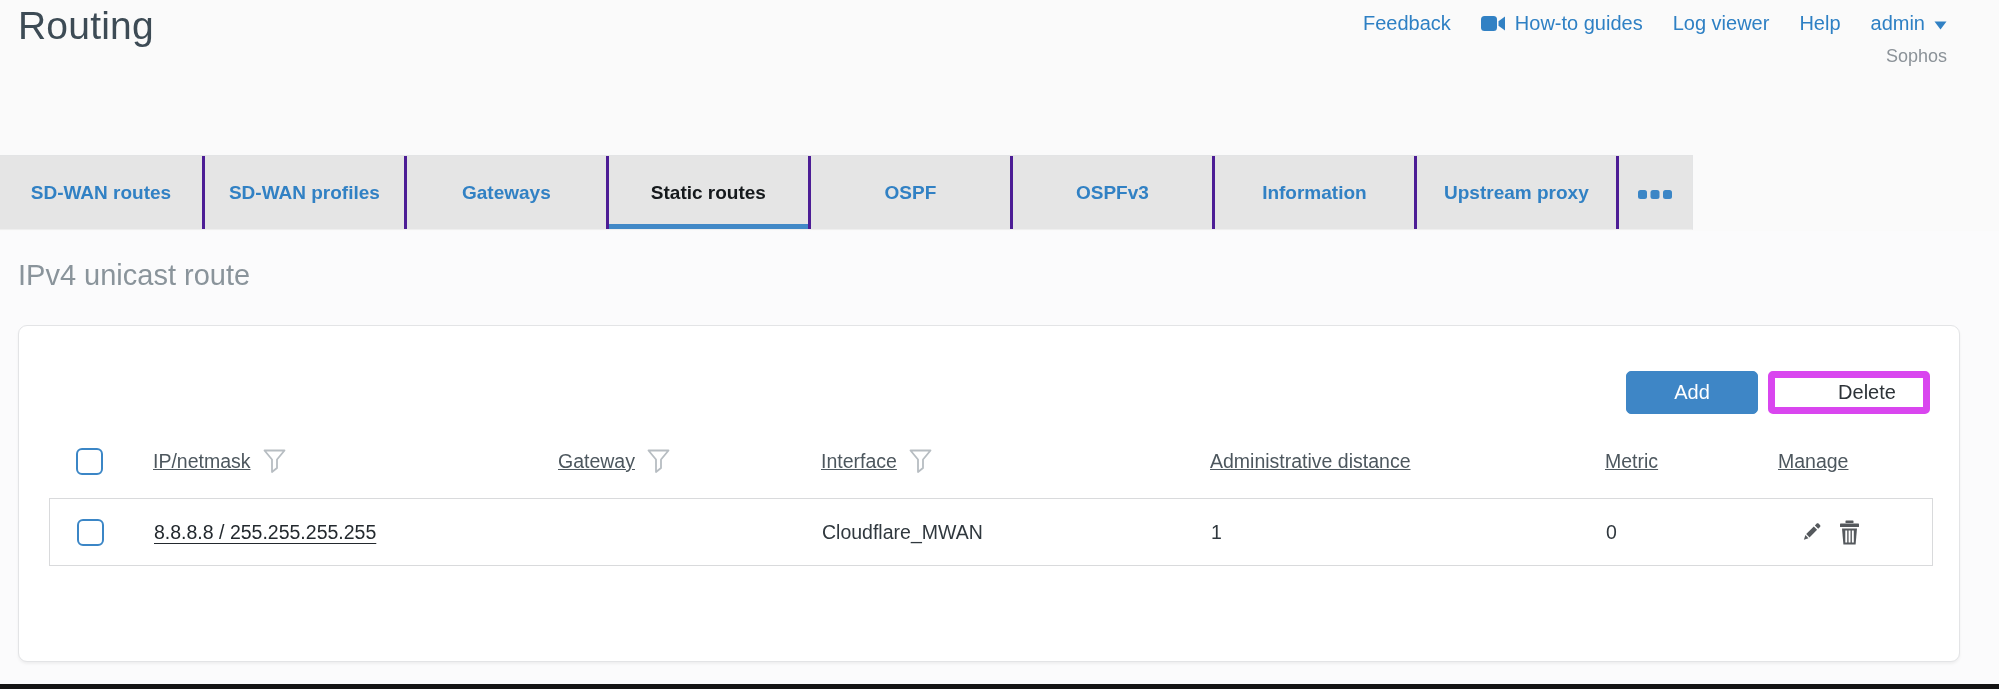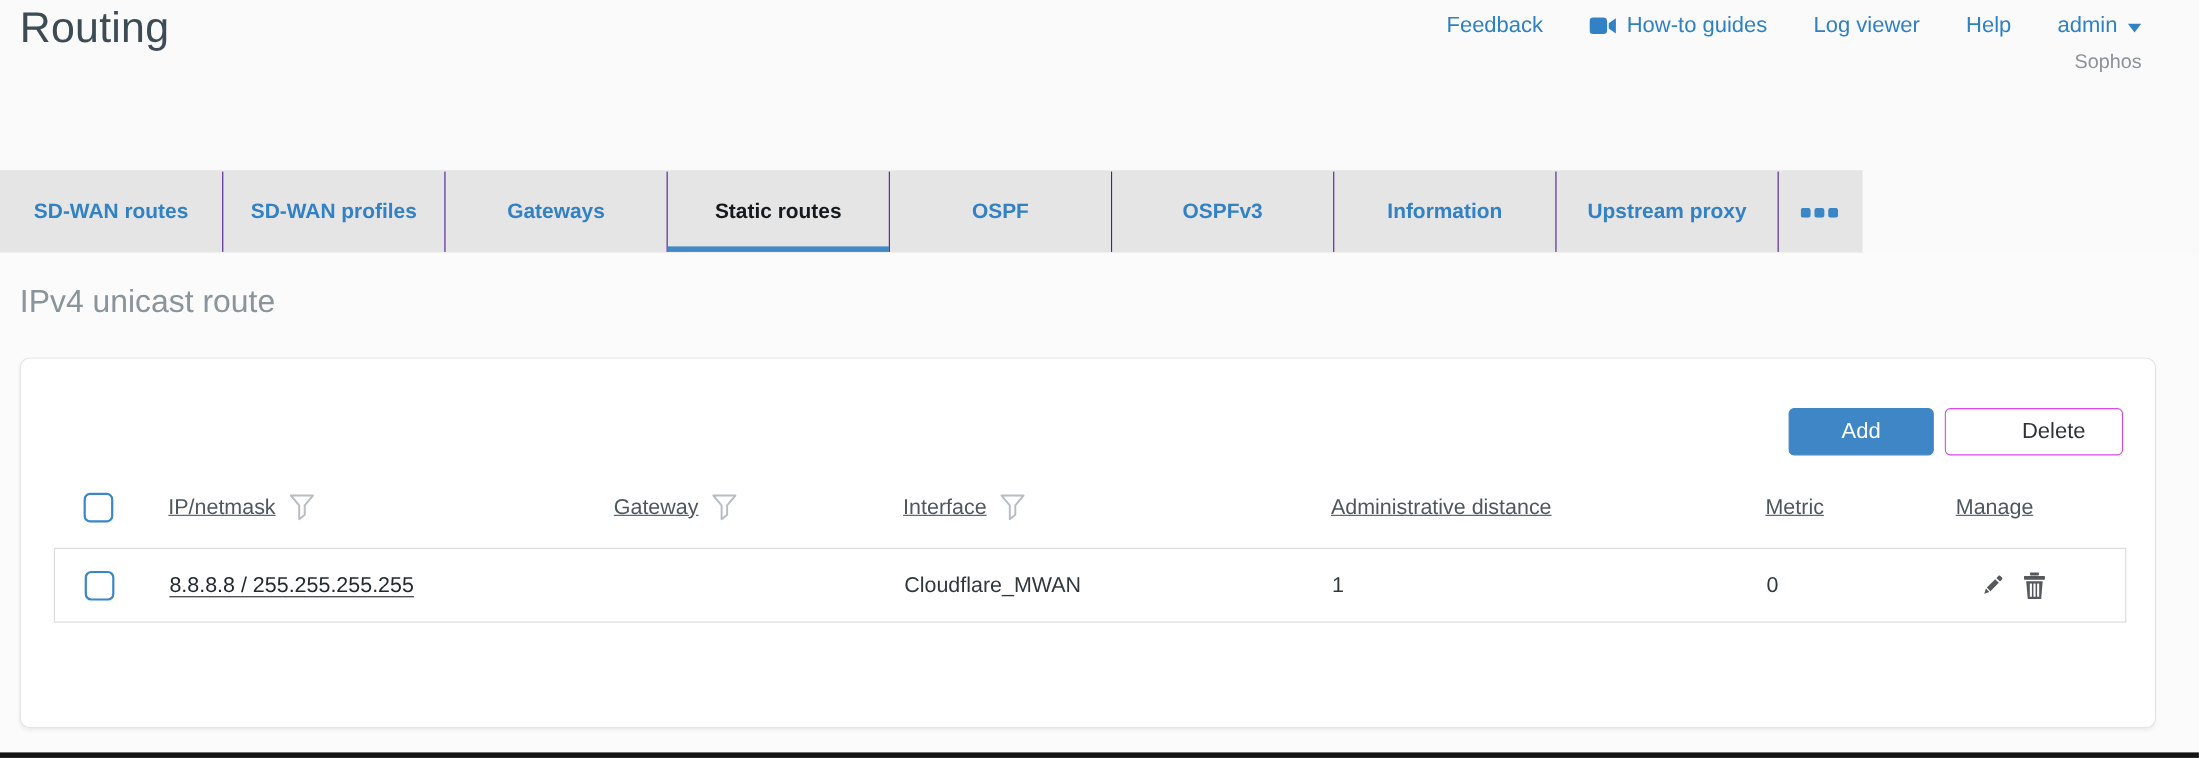--- a/index.html
+++ b/index.html
@@ -12,21 +12,21 @@
   }
 
   
   .page-header { position:absolute; top:0; left:0; width:100%; height:155px; background:#fafafa; }
   .page-title {
     position:absolute; left:18px; top:4px;
     font-size:39px; font-weight:400; color:#3d4b55; letter-spacing:0.2px;
   }
   .top-nav {
     position:absolute; top:12px; right:52px;
-    display:flex; align-items:flex-end; gap:42px;
+    display:flex; align-items:flex-end; gap:30px;
     font-size:20px; color:#2e80c4;
   }
   .top-nav .nav-link { display:flex; align-items:center; gap:9px; cursor:pointer; white-space:nowrap; }
   .videocam-icon svg { display:block; }
   .caret-icon svg { display:block; margin-top:3px; }
   .brand-label {
     position:absolute; top:46px; right:52px;
     font-size:18px; color:#8b9298;
   }
 
@@ -37,21 +37,21 @@
     background:#e5e5e5;
     border-top:1px solid #e3e4e5;
     border-right:1px solid #e3e4e5;
     border-bottom:1px solid #efefef;
     display:flex;
   }
   .tab {
     position:relative; width:210px; height:100%;
     display:flex; align-items:center; justify-content:center;
     font-size:19px; font-weight:700; color:#3181c4;
-    border-left:1px solid #4c1d95; cursor:pointer;
+    border-left:3px solid #4c1d95; cursor:pointer;
     white-space:nowrap;
   }
   .tab:first-child { border-left:none; }
   .tab.active { color:#15191c; }
   .tab.active .tab-underline {
     position:absolute; left:0; bottom:0; width:100%; height:5px; background:#4289c7;
   }
   .tab-more { width:79px; }
 
   
@@ -74,21 +74,21 @@
   .panel-toolbar {
     position:absolute; top:45px; right:29px;
     display:flex; gap:10px;
   }
   .btn {
     height:43px; border-radius:5px; font-size:20px;
     display:flex; align-items:center; justify-content:center;
     cursor:pointer; font-family:inherit;
   }
   .btn-primary { width:132px; background:#3e86c6; border:1px solid #3e86c6; color:#ffffff; }
-  .btn-secondary { width:162px; background:#ffffff; border:1px solid #d946ef; color:#2d3338;padding-left:36px; }
+  .btn-secondary { width:162px; background:#ffffff; border:7px solid #d946ef; color:#2d3338;padding-left:36px; }
 
   .grid-row {
     display:grid;
     grid-template-columns:104px 405px 263px 389px 395px 173px auto;
     align-items:center;
   }
   .table-header {
     position:absolute; left:30px; top:110px; width:1884px; height:50px;
     font-size:19.5px; color:#4d575e;
   }

